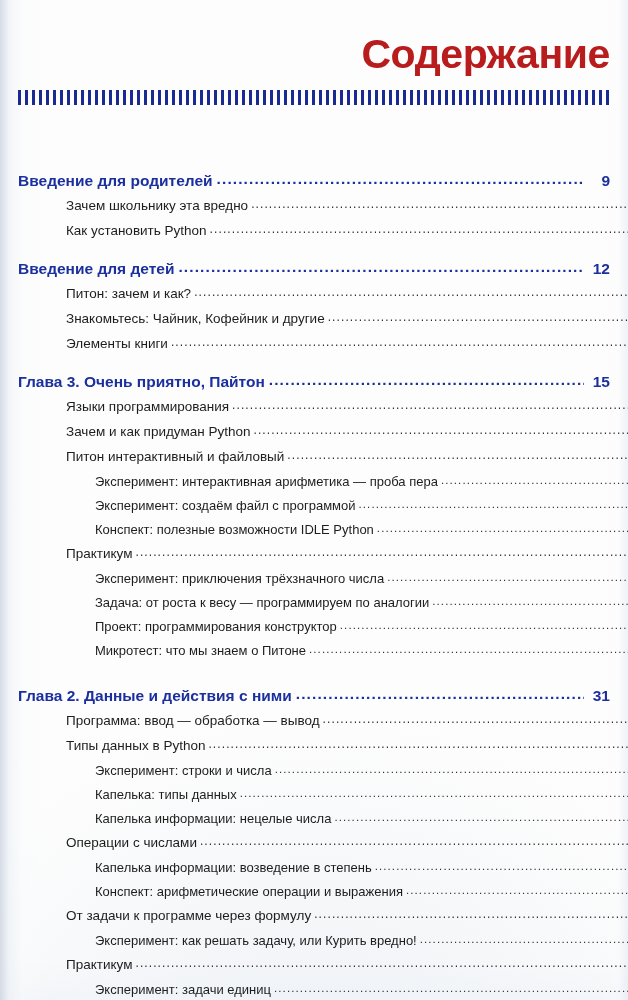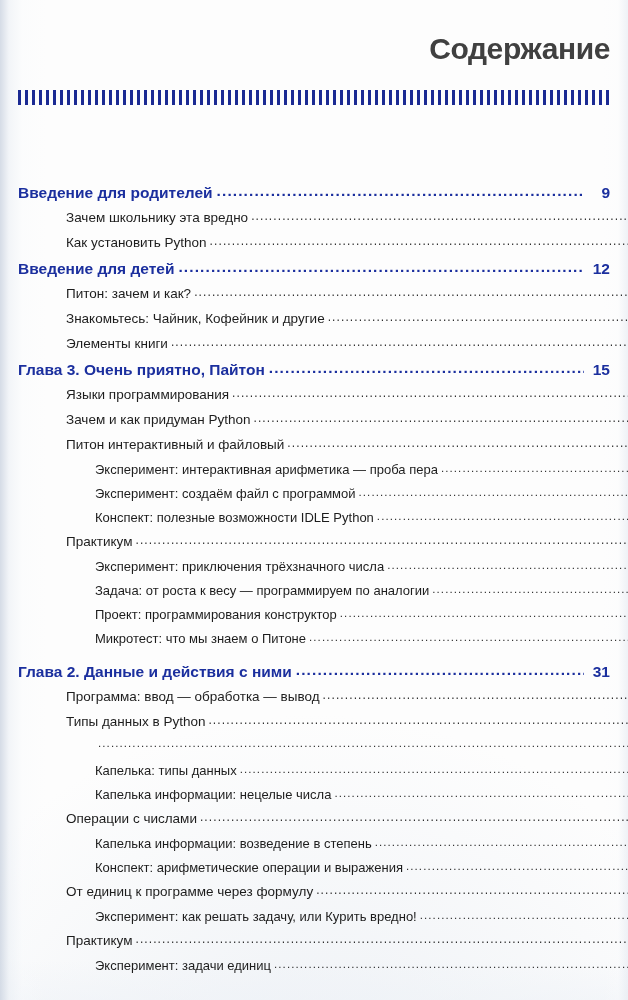--- a/index.html
+++ b/index.html
@@ -33,23 +33,23 @@
   .page {
     position: absolute;
     inset: 0;
   }
 
   
   .toc-title {
     position: absolute;
     top: 34px;
     right: 18px;
-    font-size: 30px;
+    font-size: 41px;
     font-weight: bold;
-    color: #404040;
+    color: #b91c1c;
     letter-spacing: -0.4px;
     line-height: 1;
     white-space: nowrap;
   }
 
   .rule-bar {
     position: absolute;
     top: 90px;
     left: 18px;
     width: 592px;
@@ -88,29 +88,30 @@
     flex: 0 0 auto;
     text-align: right;
   }
 
   
   .lvl0 {
     font-size: 15.5px;
     font-weight: bold;
     color: #1b2f9e;
     height: 26px;
+    margin-top: 12px;
   }
   .lvl0 .leader {
     letter-spacing: 1.1px;
     font-size: 15.5px;
     color: #1b2f9e;
     padding: 0 2px 0 4px;
   }
   .lvl0 .pageno { min-width: 26px; }
-  .lvl0:first-child { margin-top: 12px; }
+  .lvl0:first-child { margin-top: 0; }
 
   
   .lvl1 {
     font-size: 13.5px;
     font-weight: normal;
     color: #1d1d1d;
     height: 25px;
     padding-left: 48px;
   }
   .lvl1 .leader {
@@ -129,21 +130,21 @@
     padding-left: 77px;
   }
   .lvl2 .leader {
     letter-spacing: 1.1px;
     font-size: 11.5px;
     color: #2a2a2a;
     padding: 0 2px 0 3px;
   }
 
   
-  .gap-before { margin-top: 8px; }
+  .gap-before { margin-top: 20px; }
 </style>
 </head>
 <body>
 
 <div class="paper"></div>
 
 <div class="page">
 
   <div class="toc-title">Содержание</div>
 
@@ -236,20 +237,21 @@
       </div>
       <div class="row lvl1">
         <span class="label">Программа: ввод — обработка — вывод</span>
         <span class="leader">...............................................................................................................................................................</span>
       </div>
       <div class="row lvl1">
         <span class="label">Типы данных в Python</span>
         <span class="leader">...............................................................................................................................................................</span>
       </div>
       <div class="row lvl2">
+        <span class="label">Эксперимент: строки и числа</span>
         <span class="leader">...............................................................................................................................................................</span>
       </div>
       <div class="row lvl2">
         <span class="label">Капелька: типы данных</span>
         <span class="leader">...............................................................................................................................................................</span>
       </div>
       <div class="row lvl2">
         <span class="label">Капелька информации: нецелые числа</span>
         <span class="leader">...............................................................................................................................................................</span>
       </div>
@@ -259,21 +261,21 @@
       </div>
       <div class="row lvl2">
         <span class="label">Капелька информации: возведение в степень</span>
         <span class="leader">...............................................................................................................................................................</span>
       </div>
       <div class="row lvl2">
         <span class="label">Конспект: арифметические операции и выражения</span>
         <span class="leader">...............................................................................................................................................................</span>
       </div>
       <div class="row lvl1">
-        <span class="label">От единиц к программе через формулу</span>
+        <span class="label">От задачи к программе через формулу</span>
         <span class="leader">...............................................................................................................................................................</span>
       </div>
       <div class="row lvl2">
         <span class="label">Эксперимент: как решать задачу, или Курить вредно!</span>
         <span class="leader">...............................................................................................................................................................</span>
       </div>
       <div class="row lvl1">
         <span class="label">Практикум</span>
         <span class="leader">...............................................................................................................................................................</span>
       </div>

